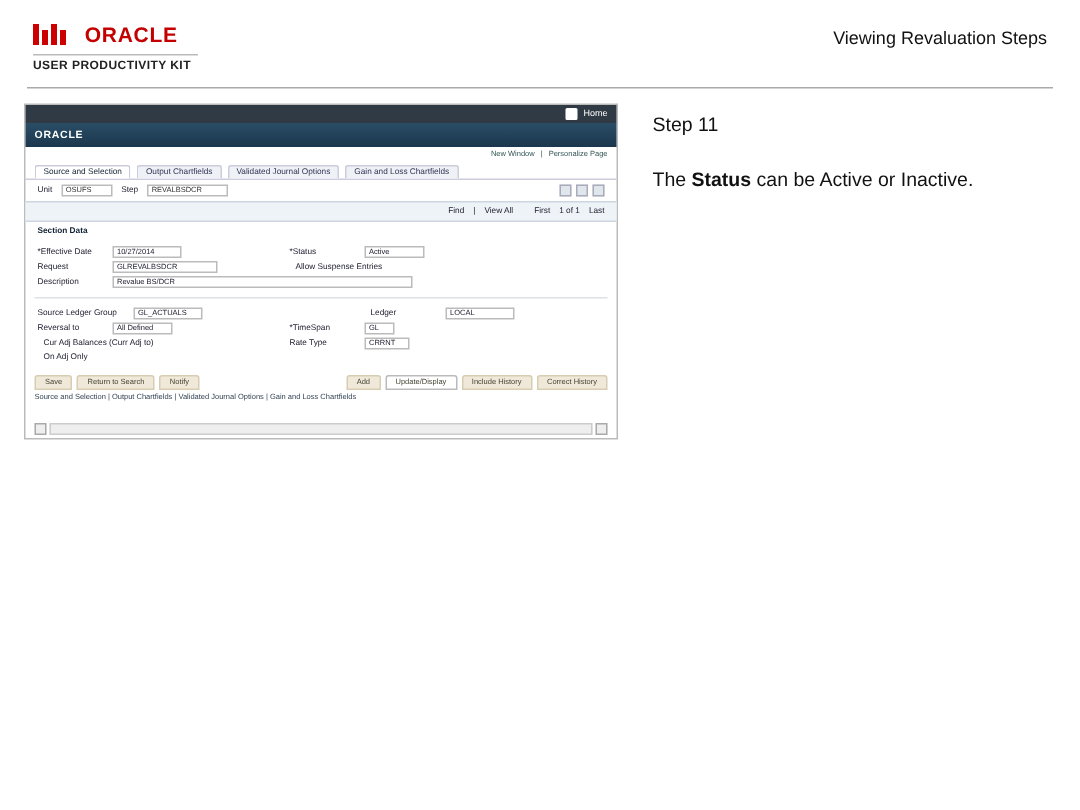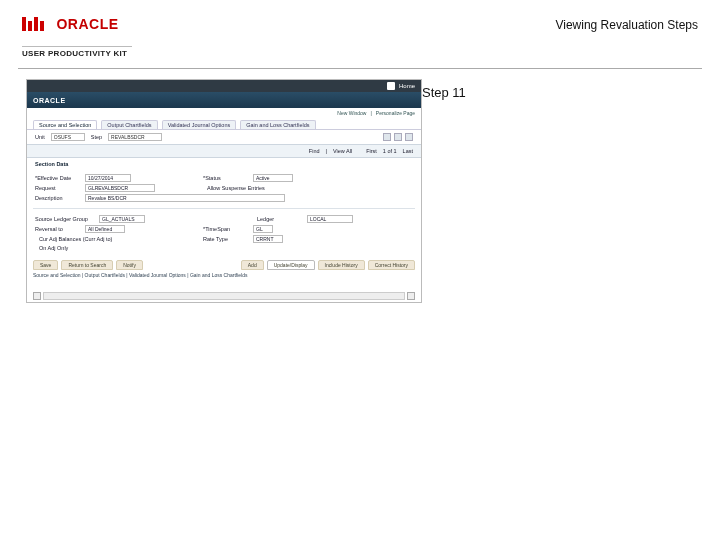--- a/index.html
+++ b/index.html
@@ -6,28 +6,28 @@
   body { font-family: Arial, Helvetica, sans-serif; background: #fff; width: 720px; height: 540px; position: relative; }
 
   
   .header { display: flex; justify-content: space-between; align-items: flex-start; padding: 14px 22px 10px 22px; }
   .brand { display: flex; flex-direction: column; align-items: flex-start; }
   .brand-logo { display: inline-block; }
   .brand-logo .bars { display: inline-block; vertical-align: middle; margin-right: 6px; }
   .brand-logo .bar { display: block; width: 4px; height: 14px; background: #c00; float: left; margin-right: 2px; }
   .brand-logo .bar.short { height: 10px; margin-top: 4px; }
   .brand-logo .oracle { font-family: "Arial Black", Arial, sans-serif; font-weight: 900; font-size: 14px; letter-spacing: .5px; color: #c40000; display: inline-block; vertical-align: middle; }
-  .brand-sub { font-size: 8px; letter-spacing: .3px; font-weight: 600; color: #222; margin-top: 14px; border-top: 1px solid #bbb; padding-top: 2px; width: 110px; }
+  .brand-sub { font-size: 8px; letter-spacing: .3px; font-weight: 600; color: #222; margin-top: 4px; border-top: 1px solid #bbb; padding-top: 2px; width: 110px; }
 
   .page-title { font-size: 12px; color: #111; text-align: right; padding-top: 4px; }
 
   .hr { height: 0; border-top: 1px solid #aaa; margin: 0 18px; }
 
   
-  .main { display: flex; gap: 0; padding: 10px 26px; }
+  .main { display: flex; gap: 23px; padding: 10px 16px; }
   .left { width: 396px; }
   .right { flex: 1; font-size: 13px; color: #111; }
   .right .step { margin: 6px 0 22px 0; }
   .right .desc { margin-top: 6px; }
   .right .desc .bold { font-weight: bold; }
 
   
   .shot { width: 396px; border: 1px solid #bbb; background: #fff; }
   .shot-bar1 { background: #2f3a44; height: 12px; display:flex; align-items:center; justify-content:flex-end; padding:0 6px;}
   .shot-bar1 .homeicon{width:8px;height:8px;background:#fff;border-radius:1px;}
@@ -204,14 +204,17 @@
       <div class="shot-scroll">
         <span class="btn"></span>
         <span class="track"></span>
         <span class="btn"></span>
       </div>
     </div>
   </div>
 
   <div class="right">
     <div class="step">Step 11</div>
+    <div class="desc">
+      <span>The </span><span class="bold">Status</span><span> can be Active or Inactive.</span>
+    </div>
   </div>
 </div>
 
 </body></html>

